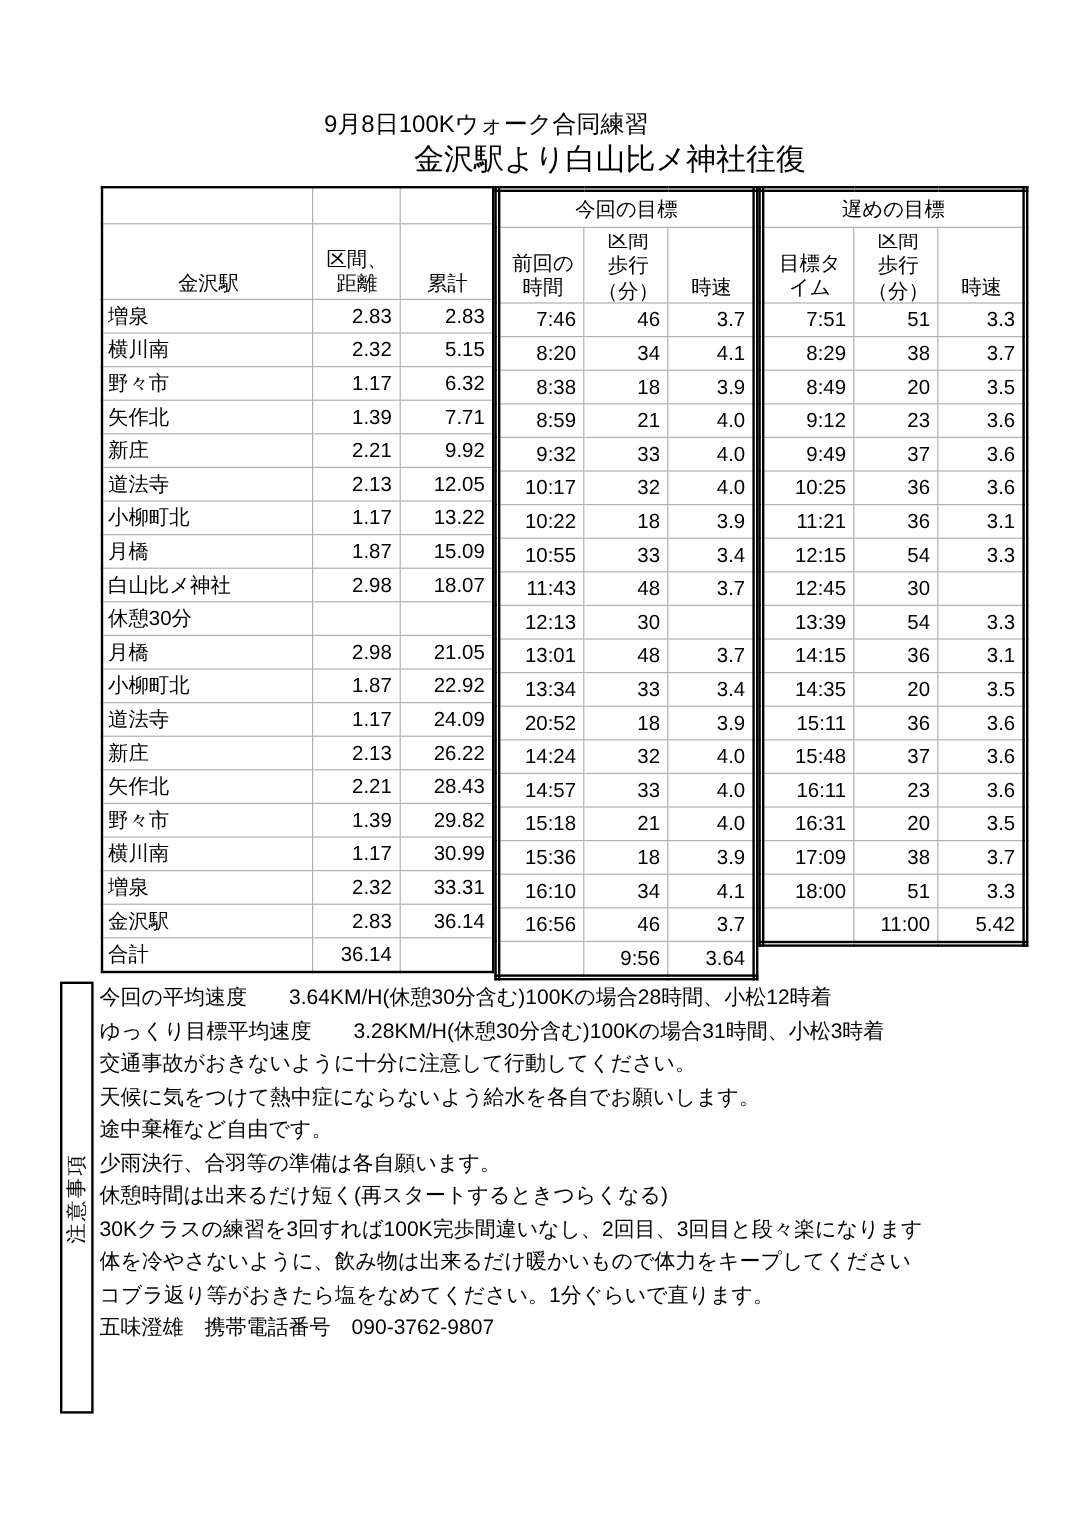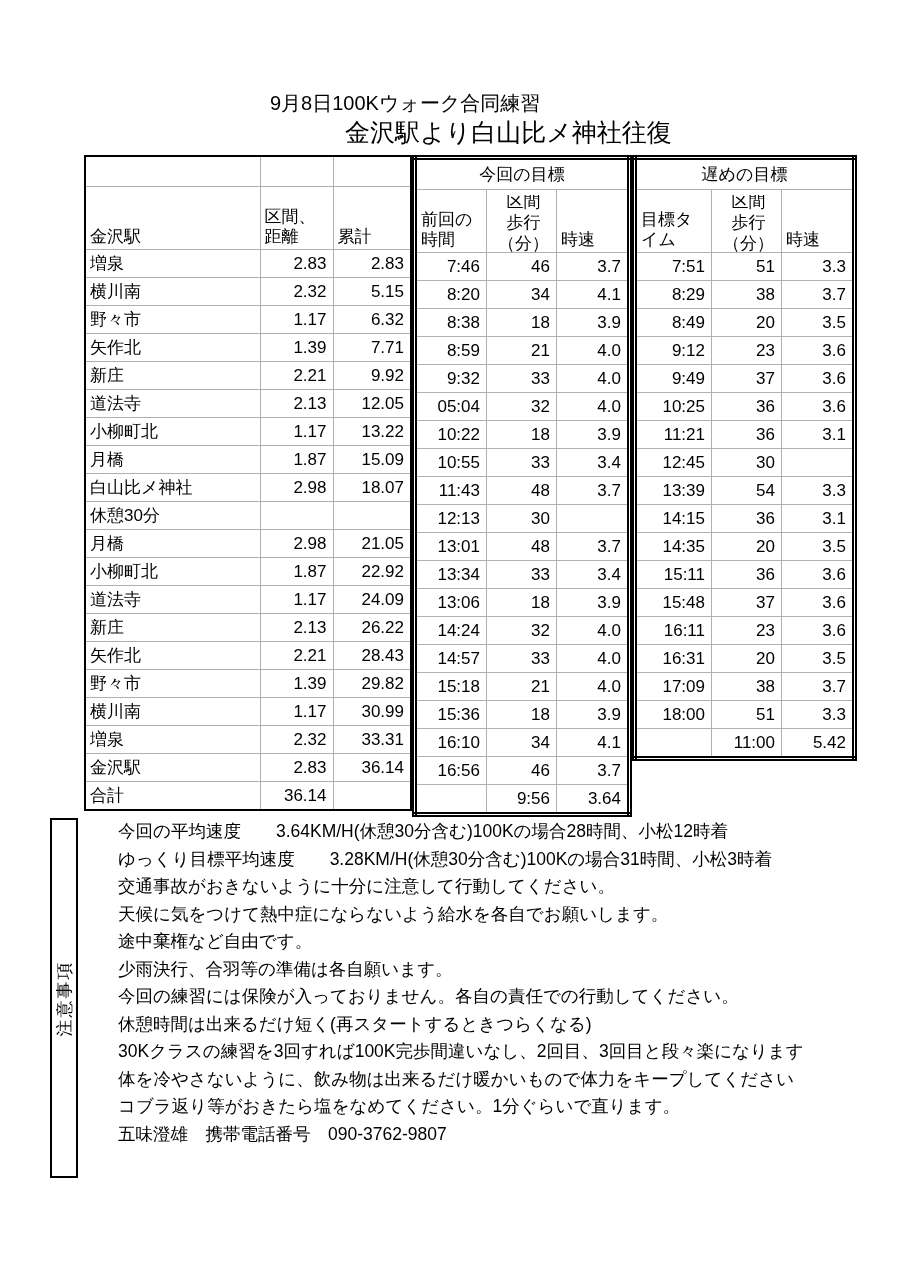--- a/index.html
+++ b/index.html
@@ -19,21 +19,21 @@
   #table-left { border:2px solid #000; }
   #table-cur, #table-slow { border:5px double #000; }
 
   tr.row-group td, tr.row-group th { height:29px; }
   tr.row-head  td, tr.row-head th  { height:60px; vertical-align:bottom; }
   tbody tr { height:27px; }
   tbody td { height:27px; }
 
   th.group-head { text-align:center; font-size:17px; border-bottom:1px solid #b0b0b0; }
   th.col-head {
-    text-align:left; vertical-align:bottom;
+    text-align:center; vertical-align:bottom;
     padding:0 2px 2px 4px; white-space:pre-line; line-height:20px;
   }
   .clip-box {
     height:57px; overflow:hidden;
     display:flex; flex-direction:column; justify-content:center;font-family:Liberation Mono, monospace;
   }
   .clip-box .clip-text { white-space:pre-line; line-height:21px; padding-left:4px; }
 
   td.station { text-align:left;  padding-left:4px;  white-space:nowrap; }
   td.num     { text-align:right; padding-right:6px; white-space:nowrap; }
@@ -42,21 +42,21 @@
   .notes-label-box {
     position:absolute; left:0; top:0; width:24px; height:356px;
     border:2px solid #000; display:flex; align-items:center; justify-content:center;
     overflow:visible;
   }
   .notes-label-box span {
     transform:rotate(-90deg); white-space:nowrap;
     font-size:17px; letter-spacing:2px;
   }
   .notes-lines { position:absolute; left:33px; top:0; width:800px; }
-  .note-line { height:27.5px; line-height:27.5px; font-size:17.5px; white-space:nowrap;margin-left:35px; }
+  .note-line { height:27.5px; line-height:27.5px; font-size:17.5px; white-space:nowrap; }
 </style>
 </head>
 <body>
 
 <div class="title-line1">9月8日100Kウォーク合同練習</div>
 <div class="title-line2">金沢駅より白山比メ神社往復</div>
 
 <div class="table-wrap">
 
   <table id="table-left">
@@ -225,21 +225,21 @@
           <td class="num">8:59</td>
           <td class="num">21</td>
           <td class="num">4.0</td>
         </tr>
         <tr>
           <td class="num">9:32</td>
           <td class="num">33</td>
           <td class="num">4.0</td>
         </tr>
         <tr>
-          <td class="num">05:04</td>
+          <td class="num">10:17</td>
           <td class="num">32</td>
           <td class="num">4.0</td>
         </tr>
         <tr>
           <td class="num">10:22</td>
           <td class="num">18</td>
           <td class="num">3.9</td>
         </tr>
         <tr>
           <td class="num">10:55</td>
@@ -260,21 +260,21 @@
           <td class="num">13:01</td>
           <td class="num">48</td>
           <td class="num">3.7</td>
         </tr>
         <tr>
           <td class="num">13:34</td>
           <td class="num">33</td>
           <td class="num">3.4</td>
         </tr>
         <tr>
-          <td class="num">13:06</td>
+          <td class="num">20:52</td>
           <td class="num">18</td>
           <td class="num">3.9</td>
         </tr>
         <tr>
           <td class="num">14:24</td>
           <td class="num">32</td>
           <td class="num">4.0</td>
         </tr>
         <tr>
           <td class="num">14:57</td>
@@ -362,20 +362,25 @@
           <td class="num">10:25</td>
           <td class="num">36</td>
           <td class="num">3.6</td>
         </tr>
         <tr>
           <td class="num">11:21</td>
           <td class="num">36</td>
           <td class="num">3.1</td>
         </tr>
         <tr>
+          <td class="num">12:15</td>
+          <td class="num">54</td>
+          <td class="num">3.3</td>
+        </tr>
+        <tr>
           <td class="num">12:45</td>
           <td class="num">30</td>
           <td class="num"></td>
         </tr>
         <tr>
           <td class="num">13:39</td>
           <td class="num">54</td>
           <td class="num">3.3</td>
         </tr>
         <tr>
@@ -431,20 +436,19 @@
   <div class="notes-label-box">
     <span>注意事項</span>
   </div>
   <div class="notes-lines" id="notes-lines">
       <div class="note-line">今回の平均速度　　3.64KM/H(休憩30分含む)100Kの場合28時間、小松12時着</div>
       <div class="note-line">ゆっくり目標平均速度　　3.28KM/H(休憩30分含む)100Kの場合31時間、小松3時着</div>
       <div class="note-line">交通事故がおきないように十分に注意して行動してください。</div>
       <div class="note-line">天候に気をつけて熱中症にならないよう給水を各自でお願いします。</div>
       <div class="note-line">途中棄権など自由です。</div>
       <div class="note-line">少雨決行、合羽等の準備は各自願います。</div>
-      <div class="note-line">今回の練習には保険が入っておりません。各自の責任での行動してください。</div>
       <div class="note-line">休憩時間は出来るだけ短く(再スタートするときつらくなる)</div>
       <div class="note-line">30Kクラスの練習を3回すれば100K完歩間違いなし、2回目、3回目と段々楽になります</div>
       <div class="note-line">体を冷やさないように、飲み物は出来るだけ暖かいもので体力をキープしてください</div>
       <div class="note-line">コブラ返り等がおきたら塩をなめてください。1分ぐらいで直ります。</div>
       <div class="note-line">五味澄雄　携帯電話番号　090-3762-9807</div>
     </div>
 </div>
 
 </body></html>

